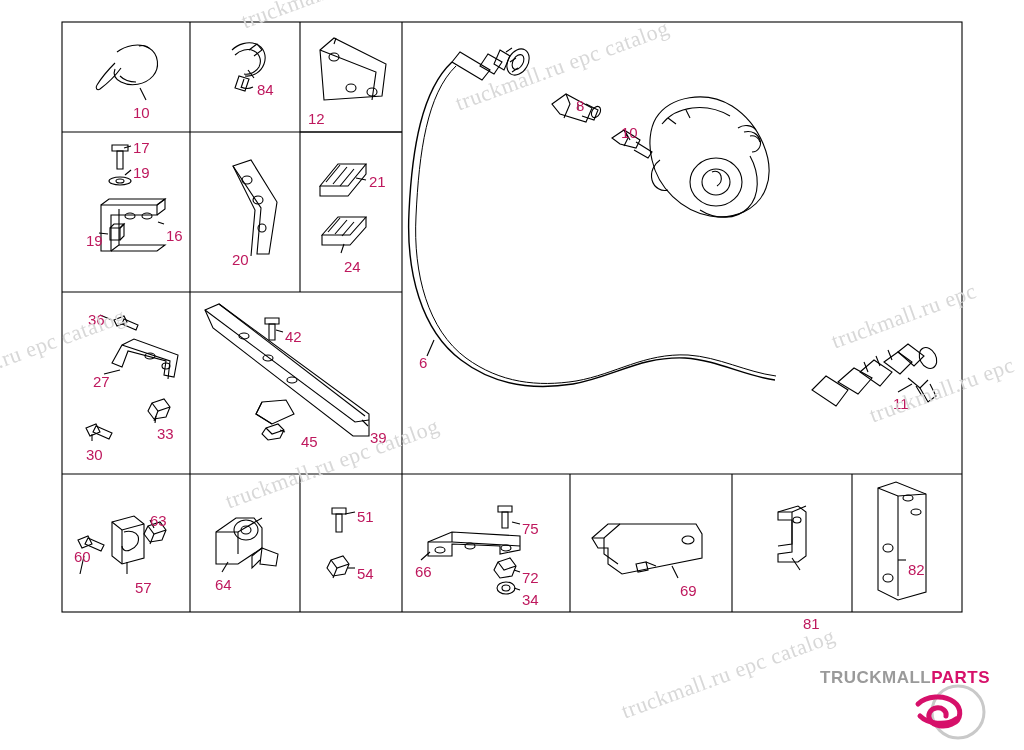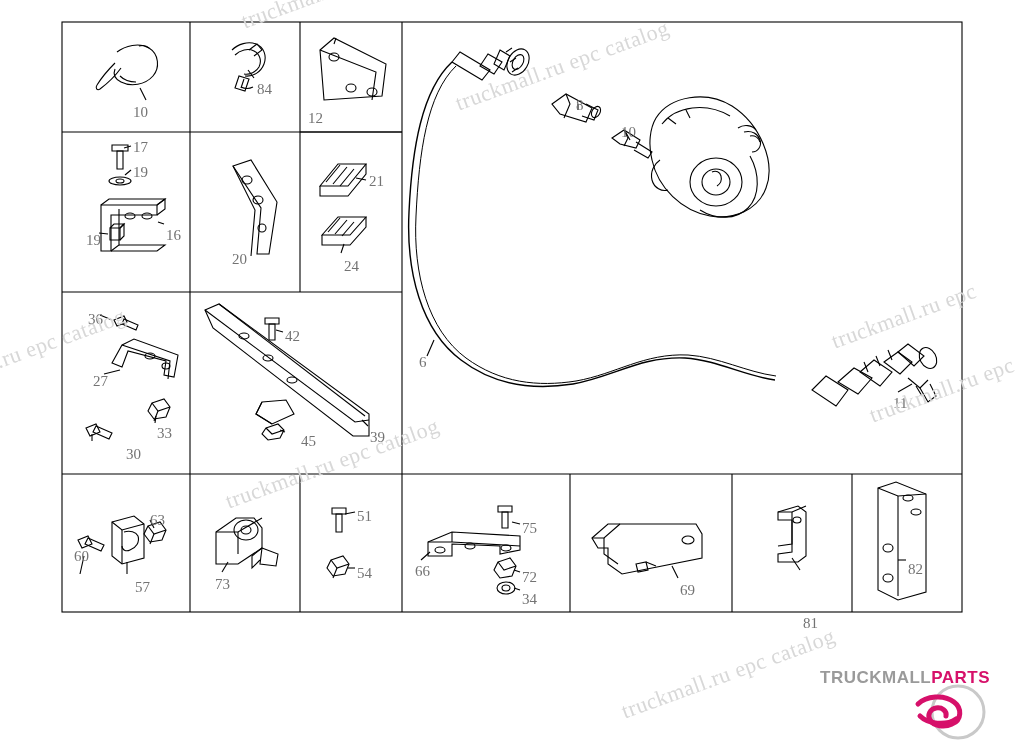--- a/index.html
+++ b/index.html
@@ -22,23 +22,23 @@
     height: 750px;
   }
   .svg-layer {
     position: absolute;
     left: 0; top: 0;
     width: 1024px;
     height: 750px;
   }
   .callout {
     position: absolute;
-    font-family: Liberation Serif, serif;
+    font-family: Liberation Sans, sans-serif;
     font-size: 15px;
-    color: #737373;
+    color: #be185d;
     white-space: nowrap;
     line-height: 1;
   }
   .wm {
     position: absolute;
     font-family: "Liberation Serif", serif;
     font-size: 21px;
     color: #d8d8d8;
     white-space: nowrap;
     pointer-events: none;
@@ -298,32 +298,32 @@
       <div class="callout" style="left: 133px; top: 140px;">17</div>
       <div class="callout" style="left: 133px; top: 165px;">19</div>
       <div class="callout" style="left: 86px; top: 233px;">19</div>
       <div class="callout" style="left: 166px; top: 228px;">16</div>
       <div class="callout" style="left: 232px; top: 252px;">20</div>
       <div class="callout" style="left: 369px; top: 174px;">21</div>
       <div class="callout" style="left: 344px; top: 259px;">24</div>
       <div class="callout" style="left: 88px; top: 312px;">36</div>
       <div class="callout" style="left: 93px; top: 374px;">27</div>
       <div class="callout" style="left: 157px; top: 426px;">33</div>
-      <div class="callout" style="left: 86px; top: 447px; margin-left: 40px;">30</div>
+      <div class="callout" style="left: 86px; top: 447px;">30</div>
       <div class="callout" style="left: 285px; top: 329px;">42</div>
       <div class="callout" style="left: 301px; top: 434px;">45</div>
       <div class="callout" style="left: 370px; top: 430px;">39</div>
       <div class="callout" style="left: 419px; top: 355px;">6</div>
       <div class="callout" style="left: 576px; top: 98px;">8</div>
       <div class="callout" style="left: 621px; top: 125px;">10</div>
       <div class="callout" style="left: 893px; top: 396px;">11</div>
       <div class="callout" style="left: 150px; top: 513px;">63</div>
       <div class="callout" style="left: 74px; top: 549px;">60</div>
       <div class="callout" style="left: 122px; top: 580px; margin-left: 13px;">57</div>
-      <div class="callout" style="left: 215px; top: 577px;">73</div>
+      <div class="callout" style="left: 215px; top: 577px;">64</div>
       <div class="callout" style="left: 357px; top: 509px;">51</div>
       <div class="callout" style="left: 357px; top: 566px;">54</div>
       <div class="callout" style="left: 415px; top: 564px;">66</div>
       <div class="callout" style="left: 522px; top: 521px;">75</div>
       <div class="callout" style="left: 522px; top: 570px;">72</div>
       <div class="callout" style="left: 522px; top: 592px;">34</div>
       <div class="callout" style="left: 680px; top: 583px;">69</div>
       <div class="callout" style="left: 803px; top: 575px; margin-top: 41px;">81</div>
       <div class="callout" style="left: 908px; top: 562px;">82</div>
     </div>

